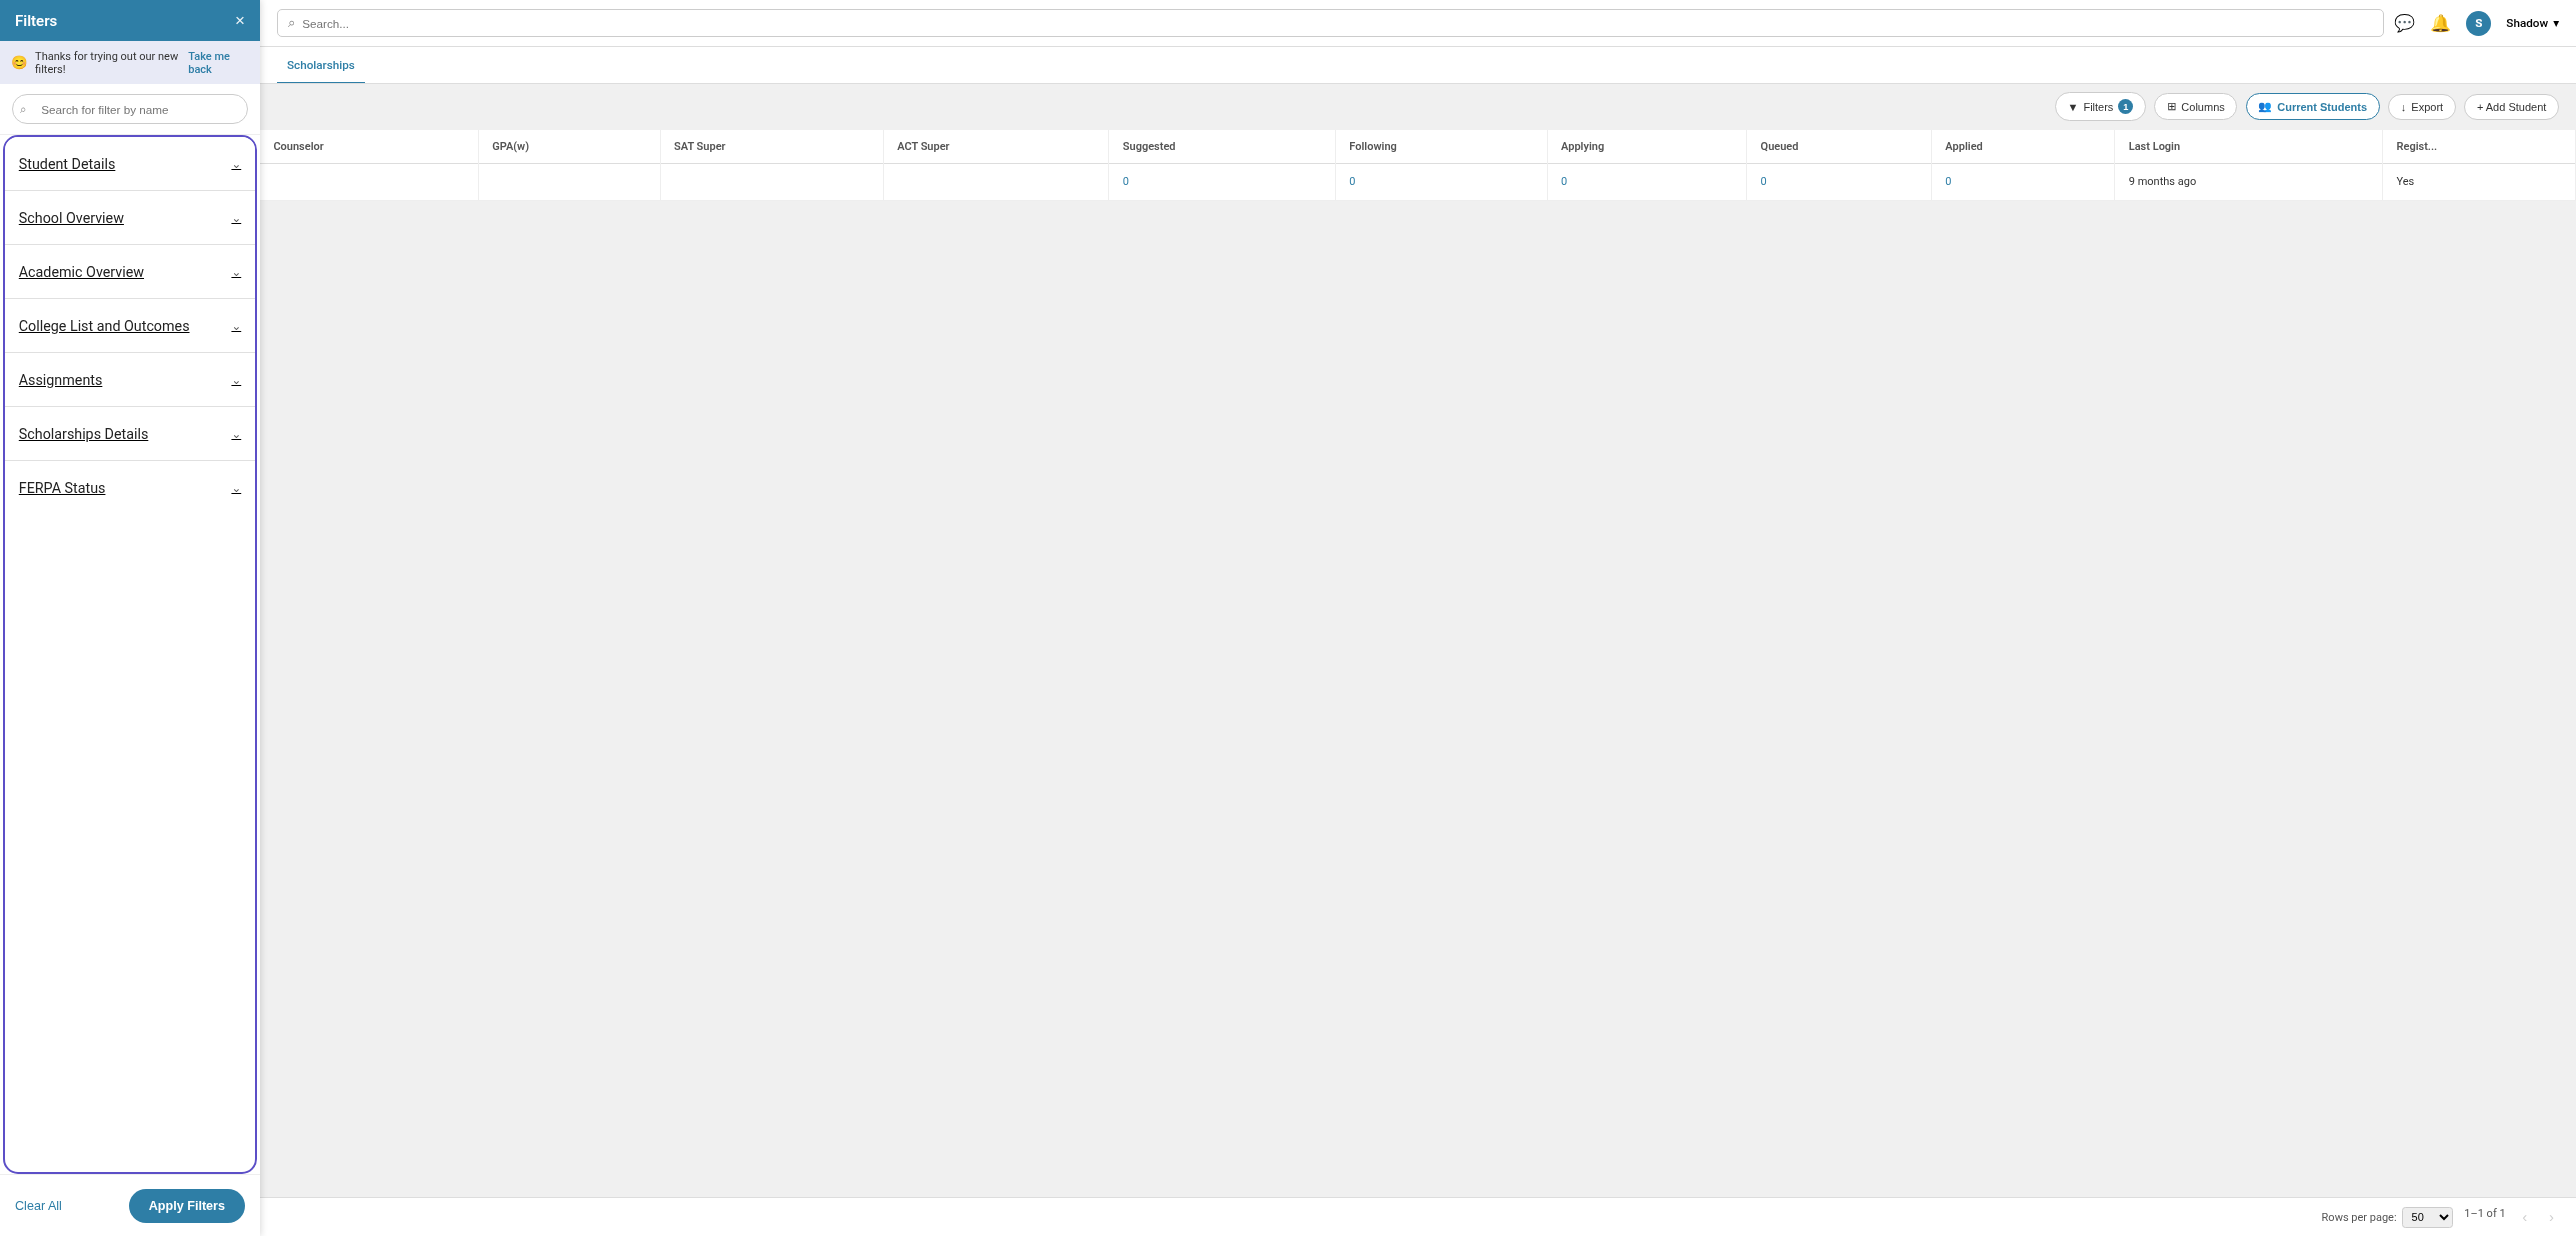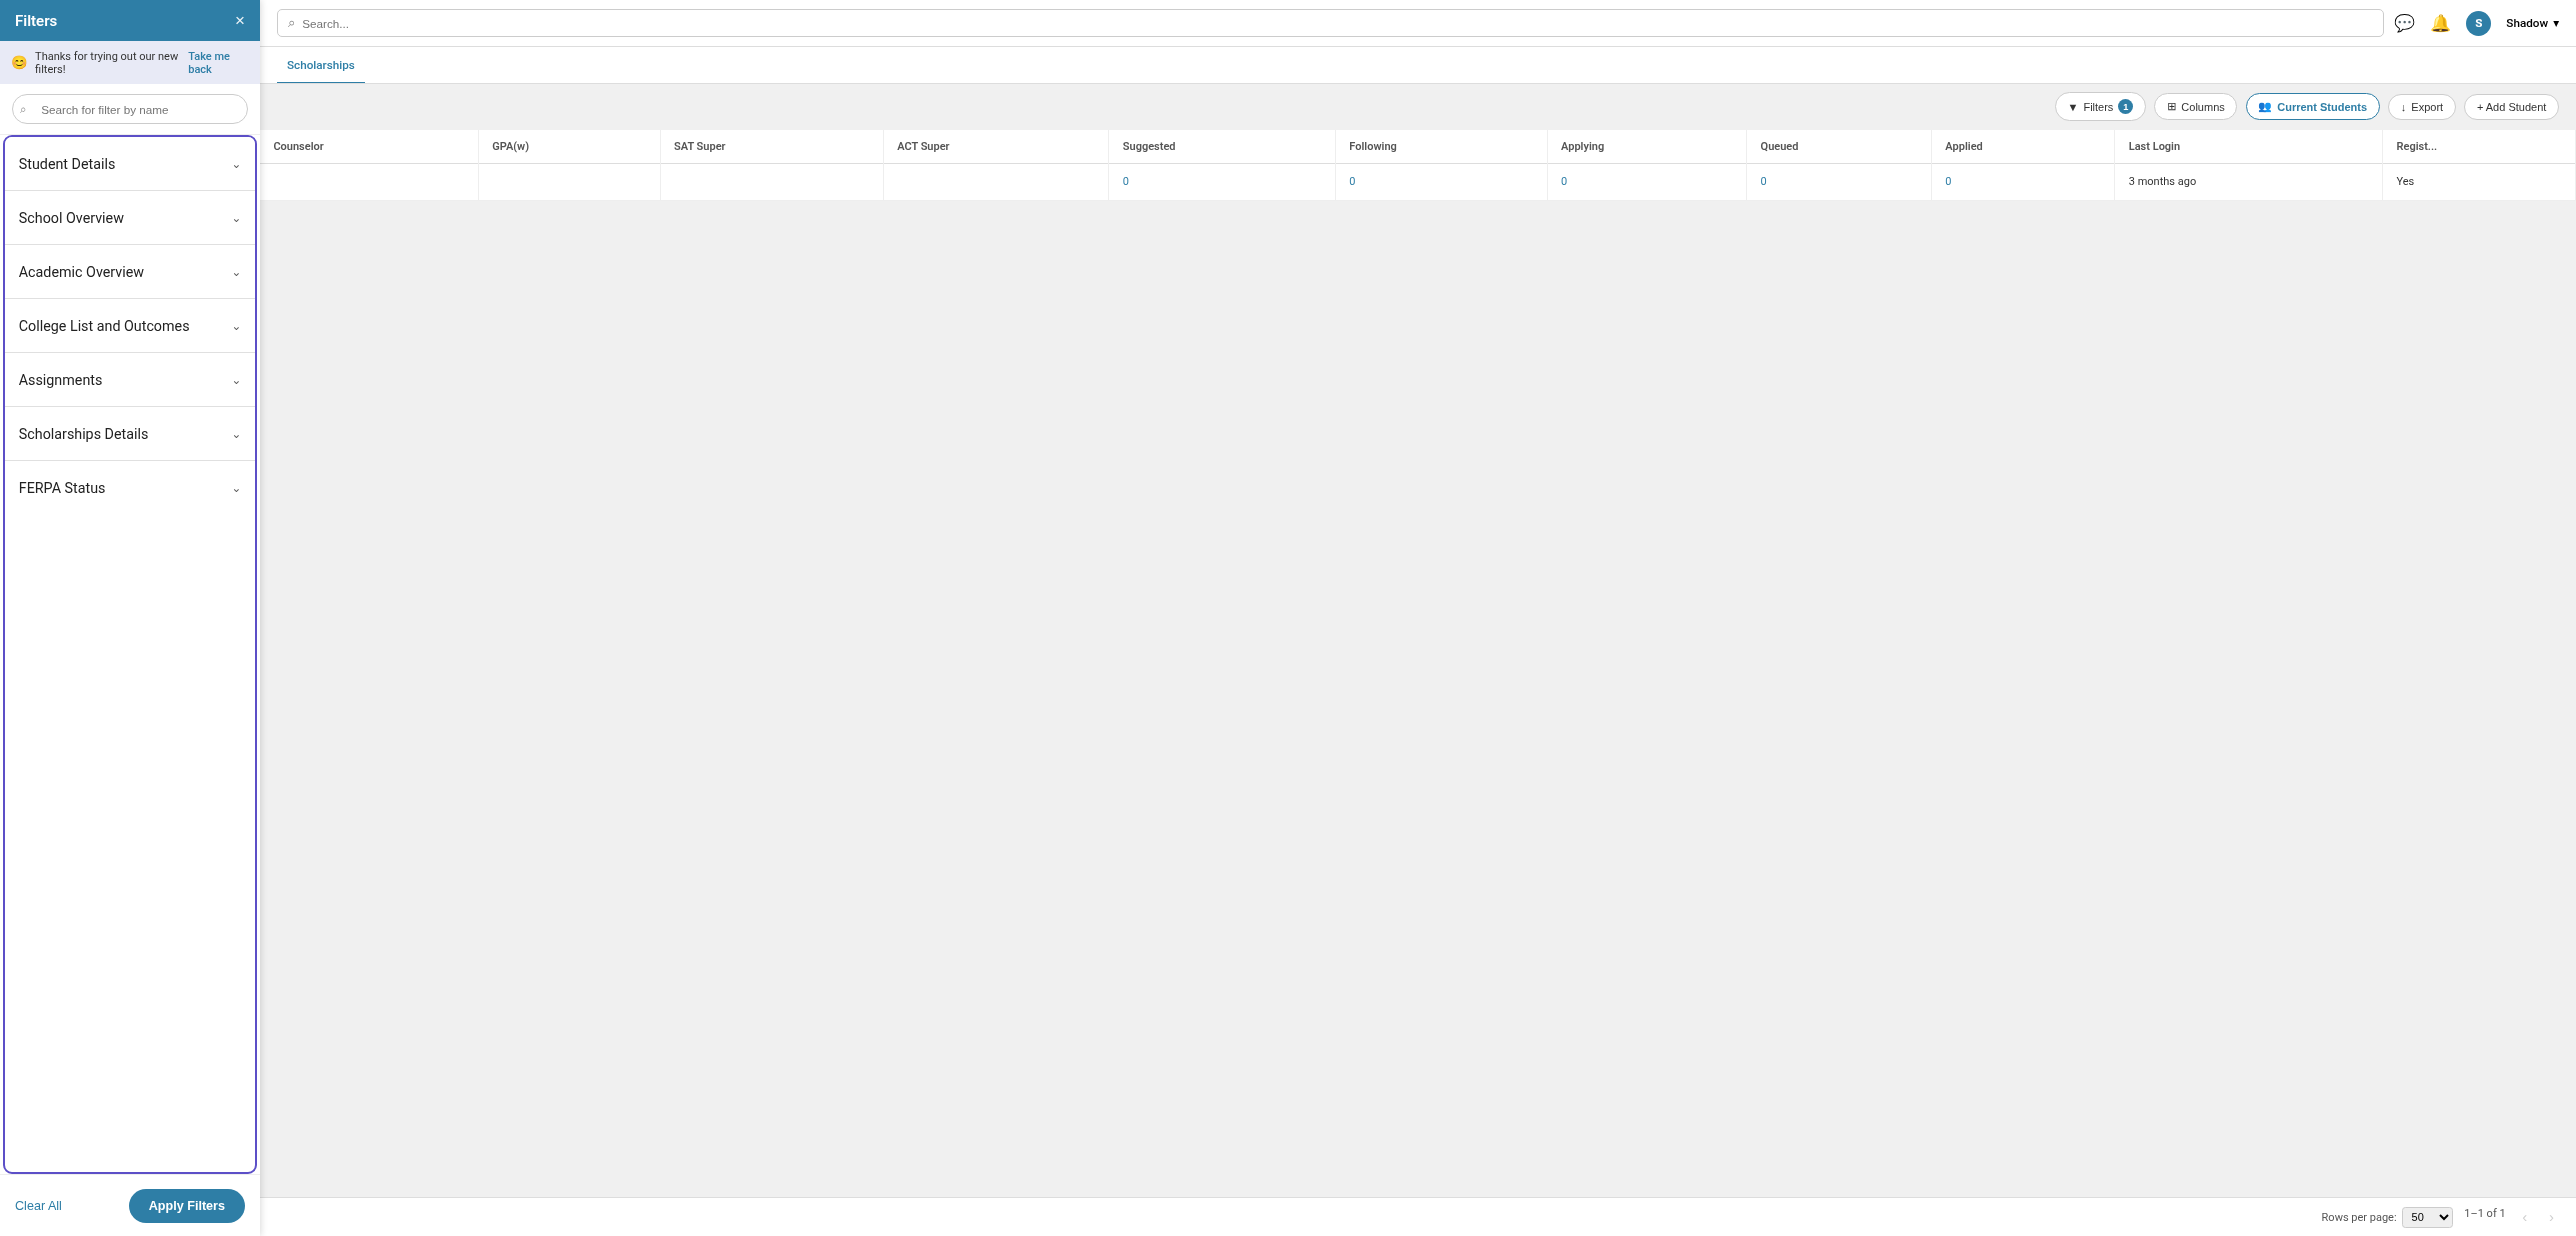--- a/index.html
+++ b/index.html
@@ -88,22 +88,23 @@
       top: 50%;
       transform: translateY(-50%);
       color: #888;
       font-size: 11.7px;
     }
 
     .filter-sections {
       flex: 1;
       overflow-y: auto;
       border: 2.1px solid #5c4fc7;
-      border-radius: 9px;
+      border-radius: 15px;
       margin: 0 3.4px;
+      text-decoration: underline;
     }
 
     .filter-section {
       border-bottom: 0.8px solid #e0e0e0;
       display: flex;
       align-items: center;
       justify-content: space-between;
       padding: 18.5px 13.4px;
       cursor: pointer;
       font-size: 14.3px;
@@ -510,21 +511,21 @@
       <tr>
             <td></td>
             <td></td>
             <td></td>
             <td></td>
             <td class="link-cell">0</td>
             <td class="link-cell">0</td>
             <td class="link-cell">0</td>
             <td class="link-cell">0</td>
             <td class="link-cell">0</td>
-            <td>3 months ago</td>
+            <td>9 months ago</td>
             <td>Yes</td>
           </tr>
         </tbody>
     </table>
   </div>
 
   <div class="pagination-bar">
     <div class="rows-per-page">
       <span>Rows per page:</span>
       <select class="rows-select">

